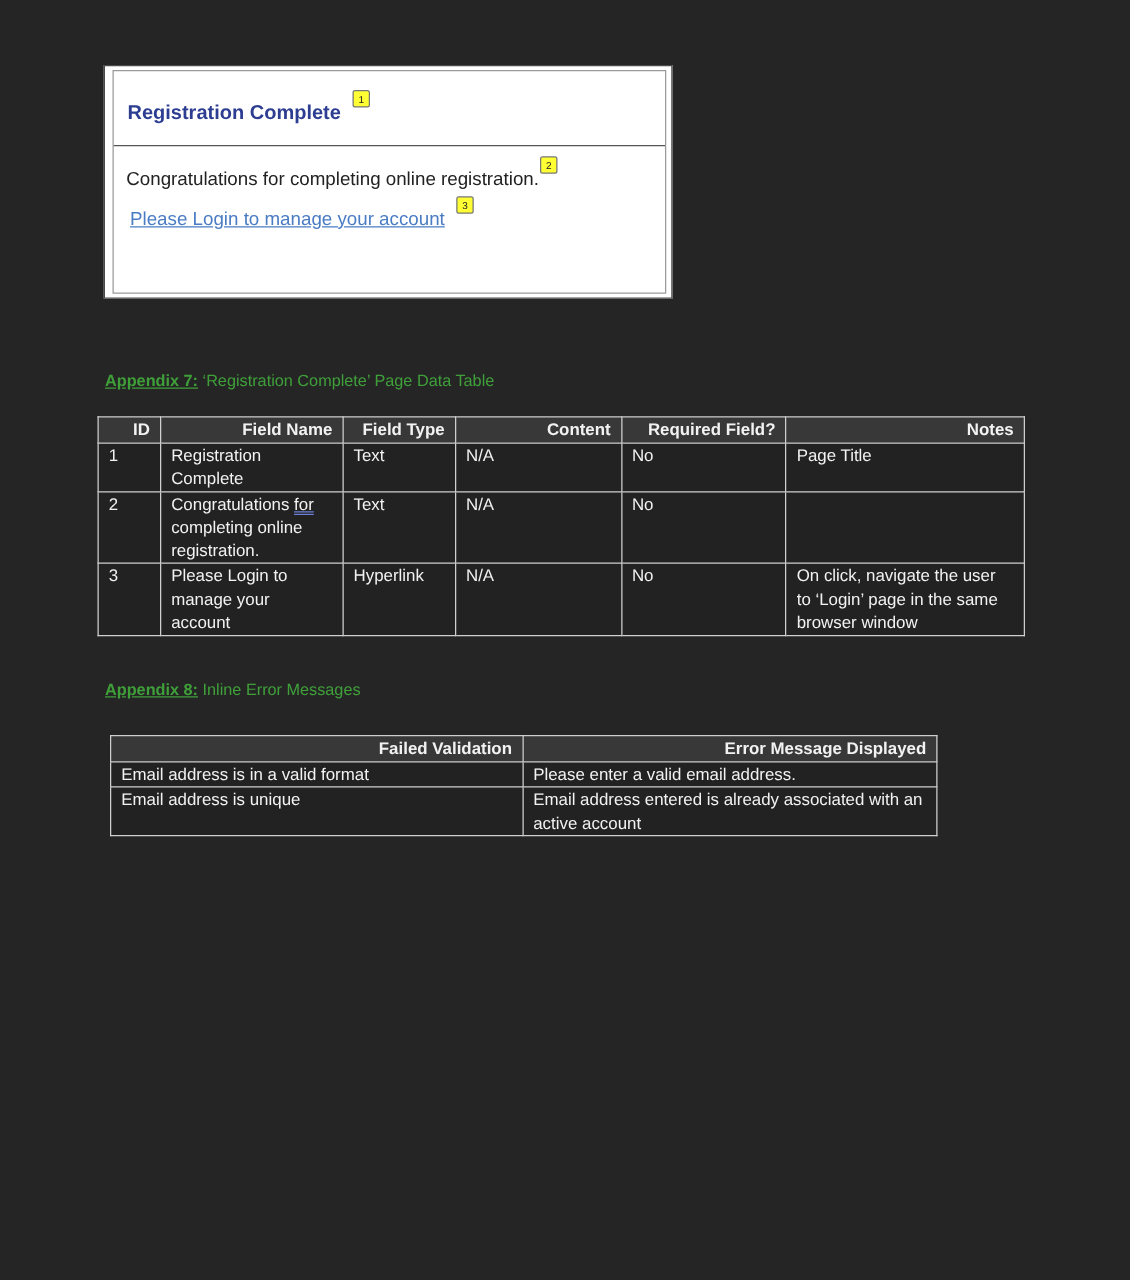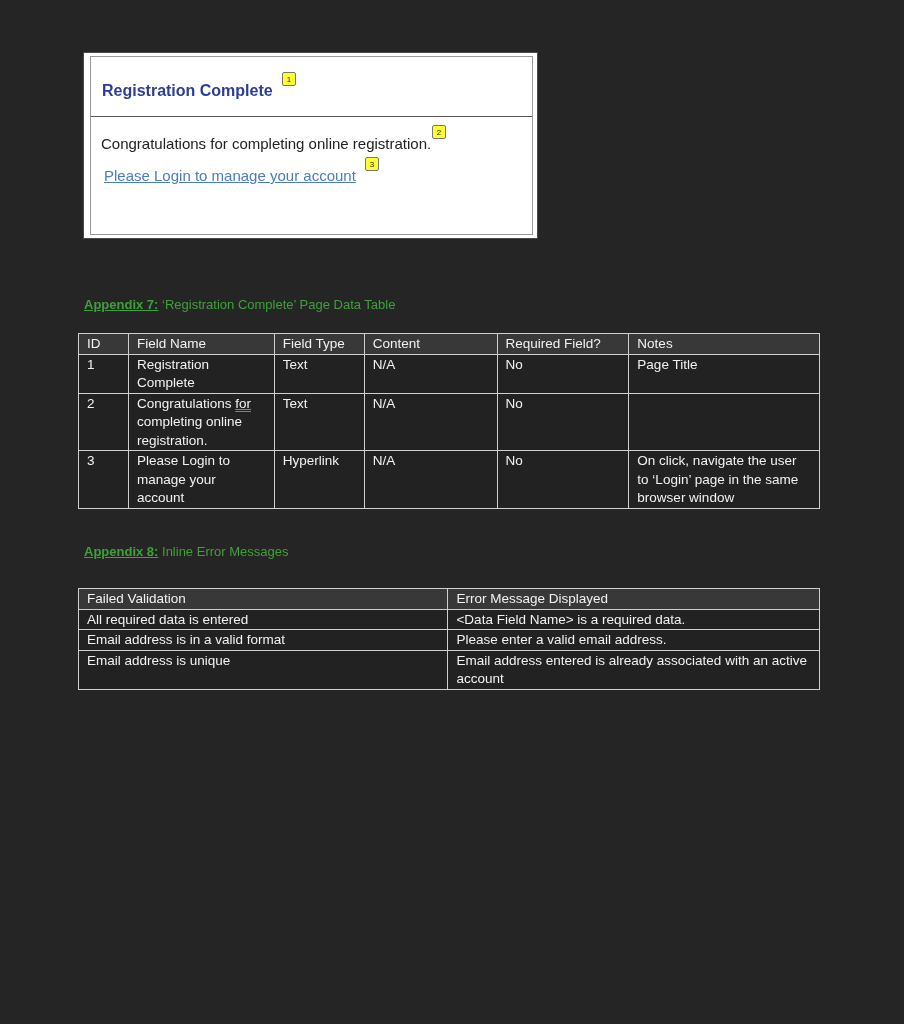--- a/index.html
+++ b/index.html
@@ -83,24 +83,24 @@
     color: #f2f2f2;
   }
   td, th {
     border: 1.5px solid #cfcfcf;
     text-align: left;
     vertical-align: top;
     padding: 1px 8px 0 8px;
     line-height: 18.5px;
     font-weight: normal;
   }
-  th { background: #383838; font-weight: normal; }
+  th { background: #383838; font-weight: bold; text-align: right; }
   td { background: #222222; }
   .t7 { left: 78px; top: 333px; width: 742px; }
-  .t8 { left: 78px; top: 588px; width: 742px; }
+  .t8 { left: 88px; top: 588px; width: 662px; }
   .spell { text-decoration: underline double #6c7fd4; }
 </style>
 </head>
 <body>
 
 <div class="mockup">
   <div class="mockup-inner">
     <div class="mockup-header">
       <span class="mockup-title">Registration Complete</span>
       <span class="marker" style="left:191px; top:15px;">1</span>
@@ -169,24 +169,20 @@
   <colgroup>
       <col style="width:370px">
       <col style="width:372px">
     </colgroup>
   <tbody>
       <tr>
     <th>Failed Validation</th>
     <th>Error Message Displayed</th>
   </tr>
   <tr>
-    <td>All required data is entered</td>
-    <td>&lt;Data Field Name&gt; is a required data.</td>
-  </tr>
-  <tr>
     <td>Email address is in a valid format</td>
     <td>Please enter a valid email address.</td>
   </tr>
   <tr>
     <td>Email address is unique</td>
     <td>Email address entered is already associated with an active account</td>
   </tr>
 </tbody>
   </table>
 

